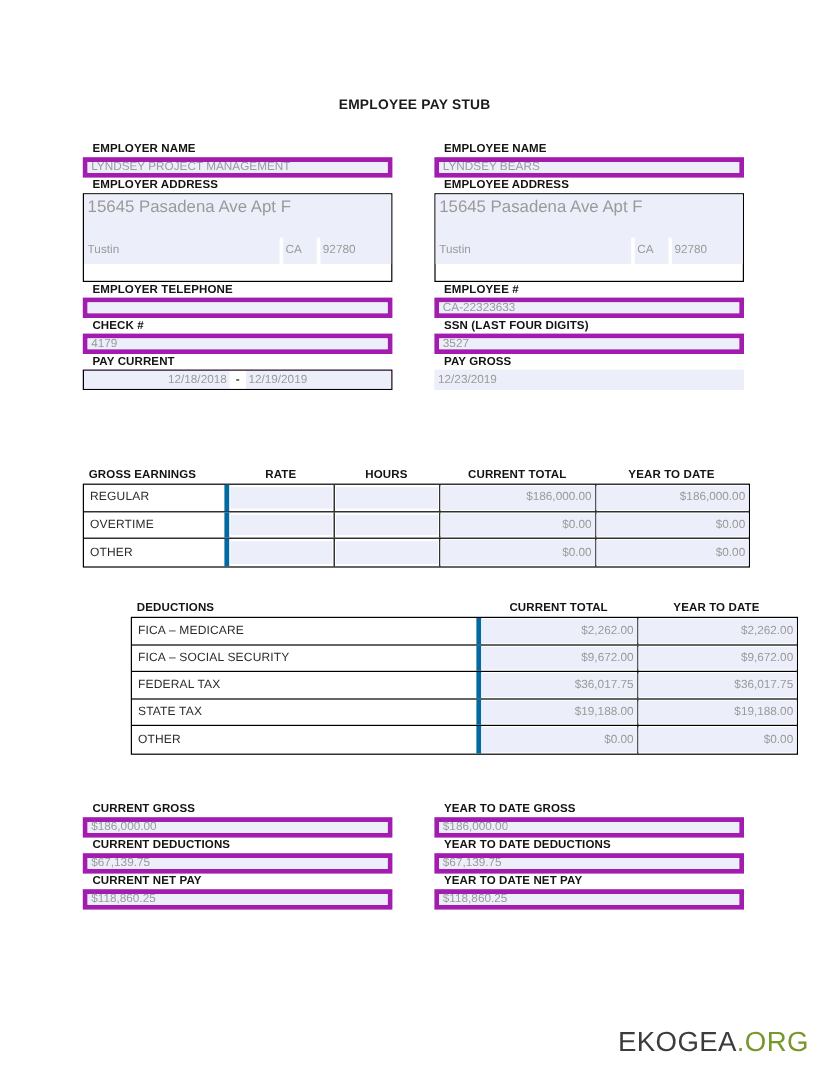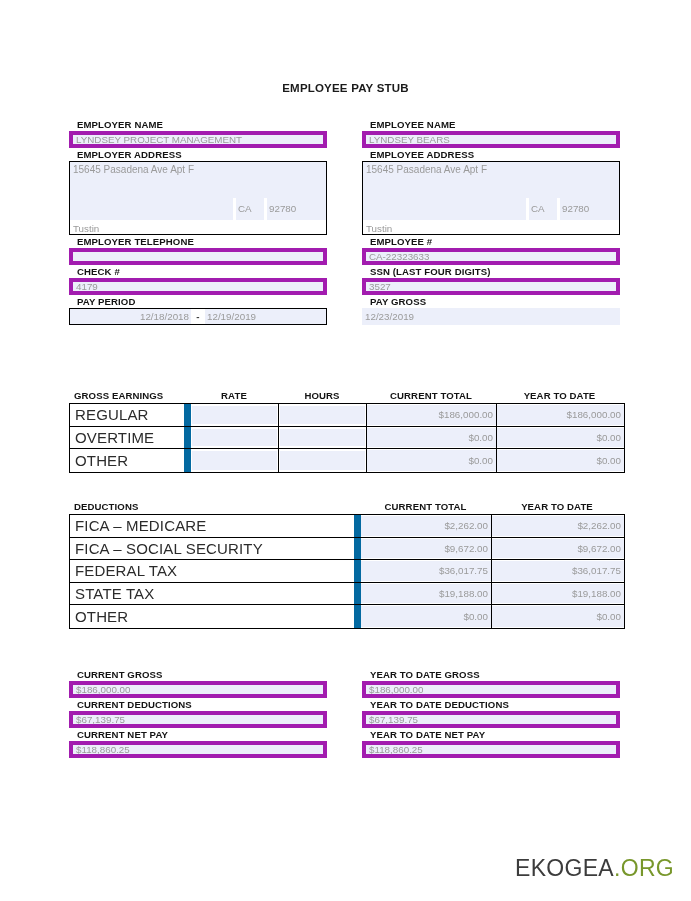--- a/index.html
+++ b/index.html
@@ -88,29 +88,28 @@
   }
   .addr-fill {
     position: absolute;
     left: 0; right: 0; top: 0;
     height: 58px;
     background: #eceffa;
   }
   .addr-line1 {
     position: absolute;
     left: 3px; top: 2px;
-    font-size: 10px;
+    font-size: 14px;
     color: #9a9a9a;
   }
   .addr-city {
     position: absolute;
     left: 3px; top: 41px;
     font-size: 9.8px;
     color: #9a9a9a;
-    margin-top: 20px;
   }
   .addr-state {
     position: absolute;
     left: 168px; top: 41px;
     font-size: 9.8px;
     color: #9a9a9a;
   }
   .addr-zip {
     position: absolute;
     left: 199px; top: 41px;
@@ -189,25 +188,25 @@
   }
   .trow:last-child { border-bottom: none; }
 
   .tc {
     box-sizing: border-box;
     display: flex;
     align-items: center;
     position: relative;
   }
   .tc-label {
-    font-size: 15px;
+    font-size: 10px;
     color: #2b2b2b;
     letter-spacing: 0.15px;
     padding-left: 5px;
-    border-right: 7px solid #0369a1;
+    border-right: 4px solid #0369a1;
   }
   .tc-blank {
     border-right: 1px solid #000;
     padding: 2px 1px;
   }
   .tc-blank .inner {
     background: #eceffa;
     width: 100%;
     height: 100%;
   }
@@ -291,21 +290,21 @@
         </div>
     </div>
 
     <div class="fld-label">CHECK #</div>
     <div class="fld-box h-input">
       <div class="fld-fill">
           <span class="fld-val">4179</span>
         </div>
     </div>
 
-    <div class="fld-label">PAY PERIOD</div>
+    <div class="fld-label">PAY CURRENT</div>
     <div class="pp-box">
       <div class="pp-half pp-left">12/18/2018</div>
       <div class="pp-dash">-</div>
       <div class="pp-half pp-right">12/19/2019</div>
     </div>
 
   </div>
 
   <div class="col col-right" style="top:118px;">
 
@@ -400,21 +399,21 @@
         <div class="tc tc-money with-div w-earn-cur">
             <div class="inner">$0.00</div>
           </div>
         <div class="tc tc-money w-earn-ytd">
             <div class="inner">$0.00</div>
           </div>
       </div>
     </div>
   </div>
 
-  <div class="tbl" style="top:497px;">
+  <div class="tbl" style="top:497px;margin-left:40px;">
     <div class="tbl-head">
       <div class="hc w-ded-label hc-left">DEDUCTIONS</div>
       <div class="hc w-ded-cur   hc-center">CURRENT TOTAL</div>
       <div class="hc w-ded-ytd   hc-center">YEAR TO DATE</div>
     </div>
     <div class="tbl-body">
       <div class="trow">
         <div class="tc tc-label w-ded-label">FICA – MEDICARE</div>
         <div class="tc tc-money with-div w-ded-cur">
             <div class="inner">$2,262.00</div>

